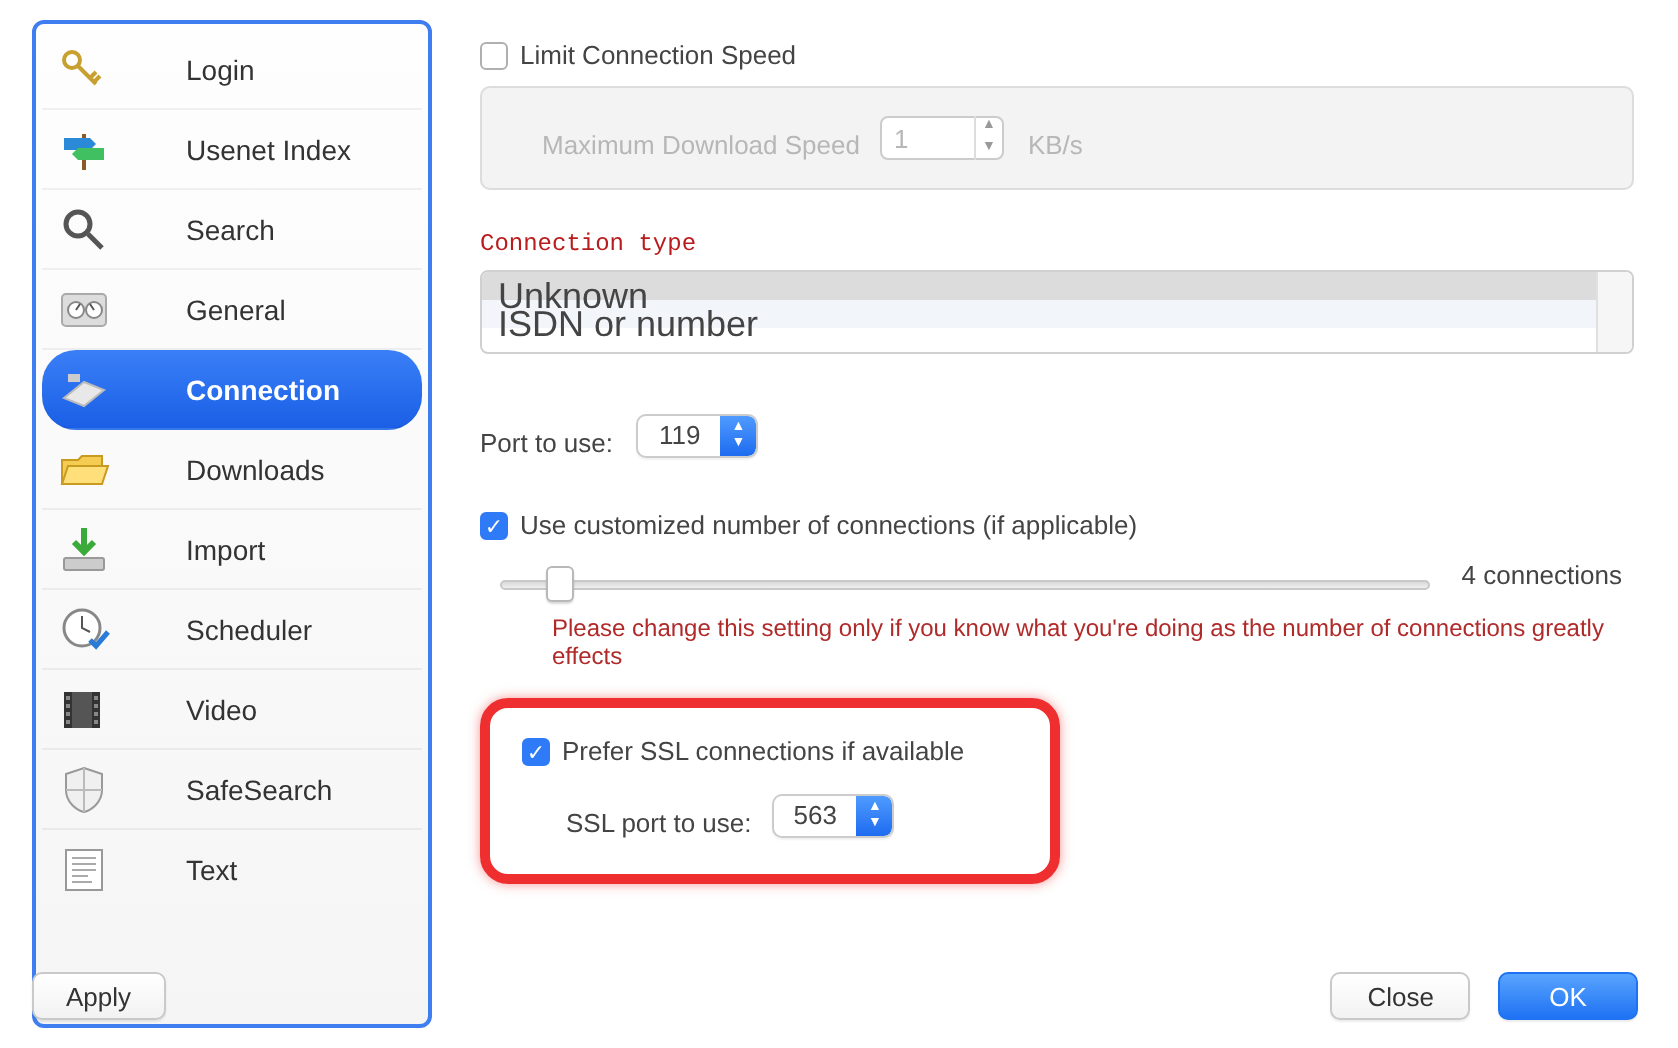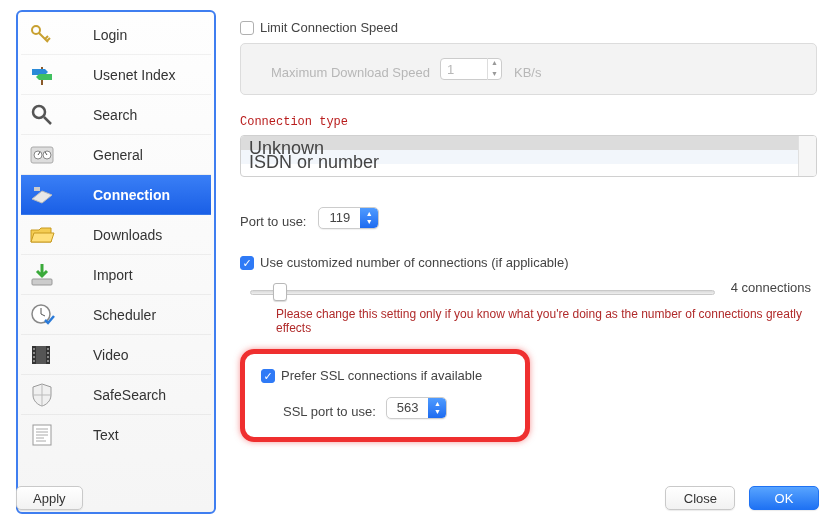--- a/index.html
+++ b/index.html
@@ -30,20 +30,21 @@
     height: 40px;
     padding: 0 6px;
     cursor: default;
     border-bottom: 1px solid rgba(0,0,0,0.05);
     gap: 28px;
   }
   .sidebar-item:last-child { border-bottom: none; }
   .sidebar-item.selected {
     background: linear-gradient(#3a7ff6,#1a5fe6);
     color: #fff;
+    border-radius: 17px;
   }
   .sidebar-item .icon { width: 30px; height: 30px; margin-right: 8px; display:flex; align-items:center; justify-content:center;}
   .sidebar-item .label { font-size: 14px; }
   .sidebar-item.selected .label { font-weight: 600; }
   .content {
     flex: 1;
     padding: 20px 22px 12px 24px;
     position: relative;
     font-size: 13px;
     color: #444;

